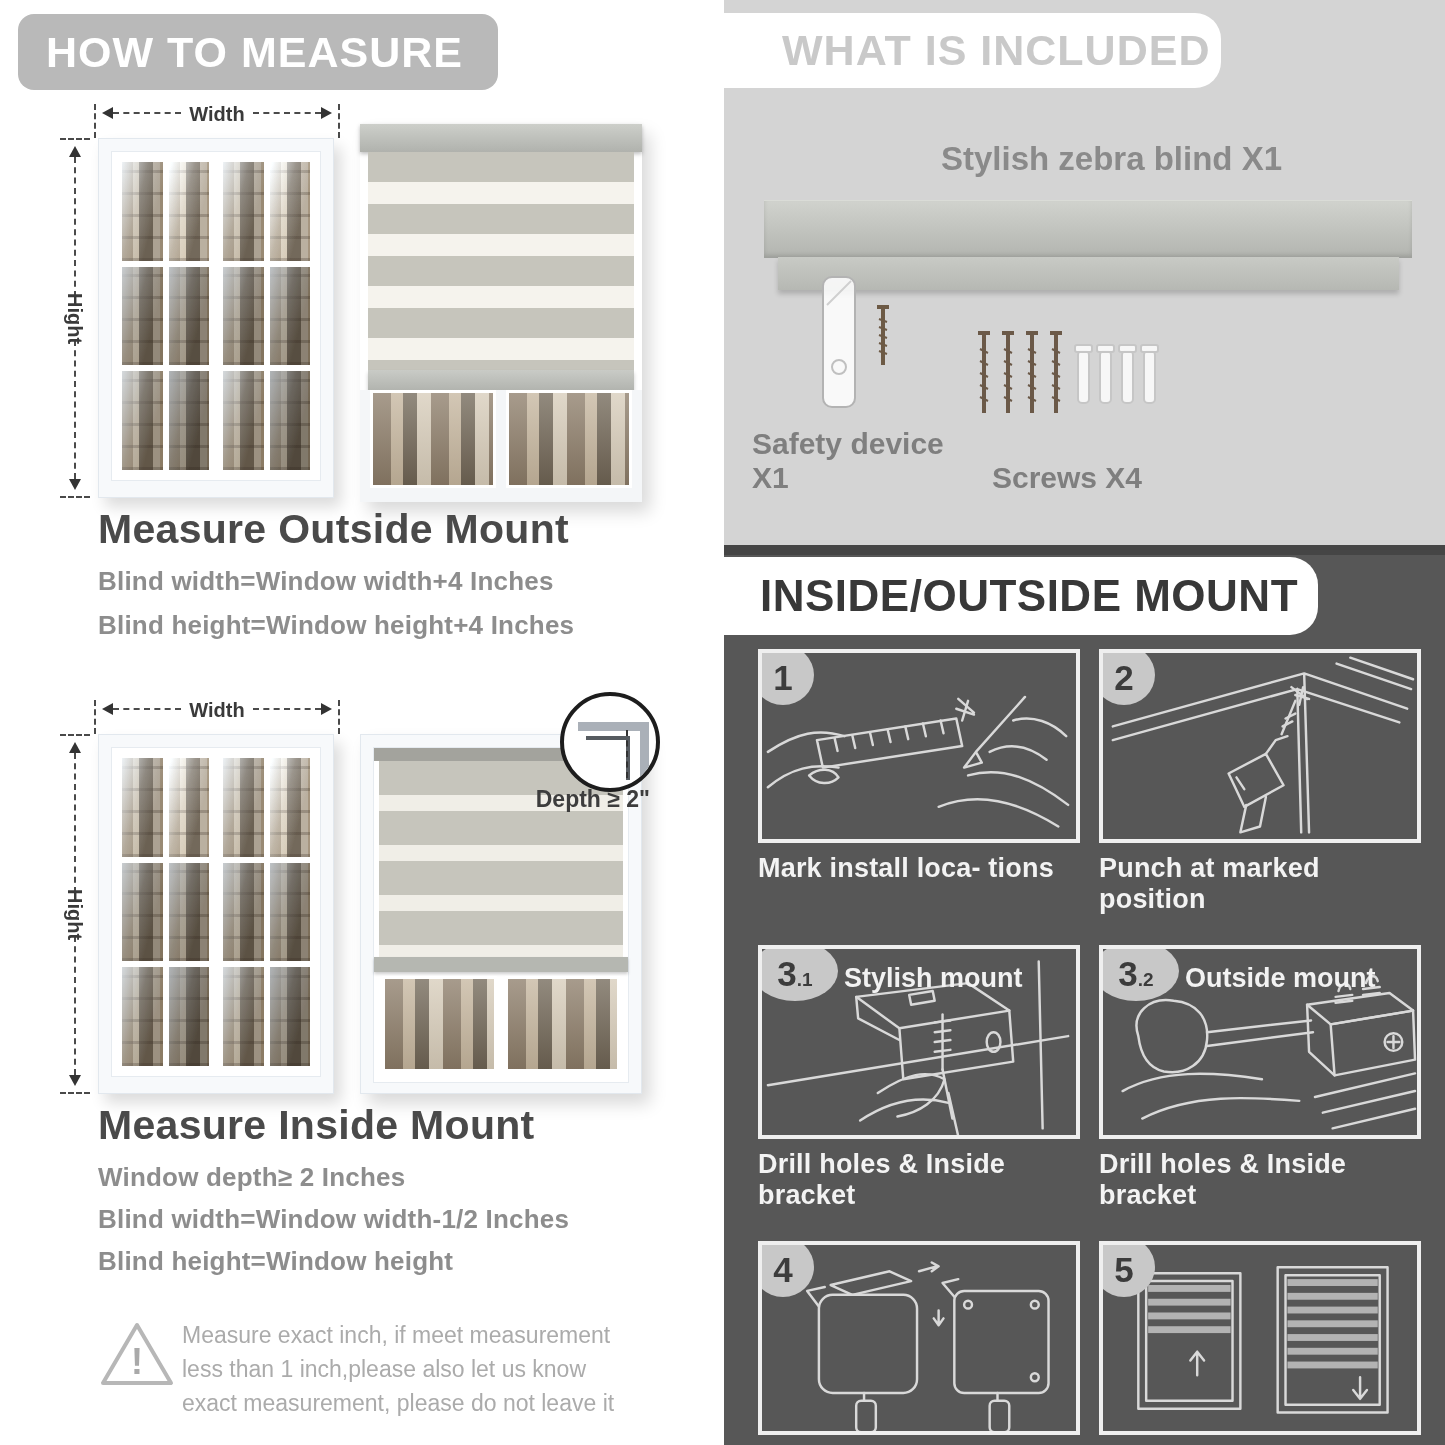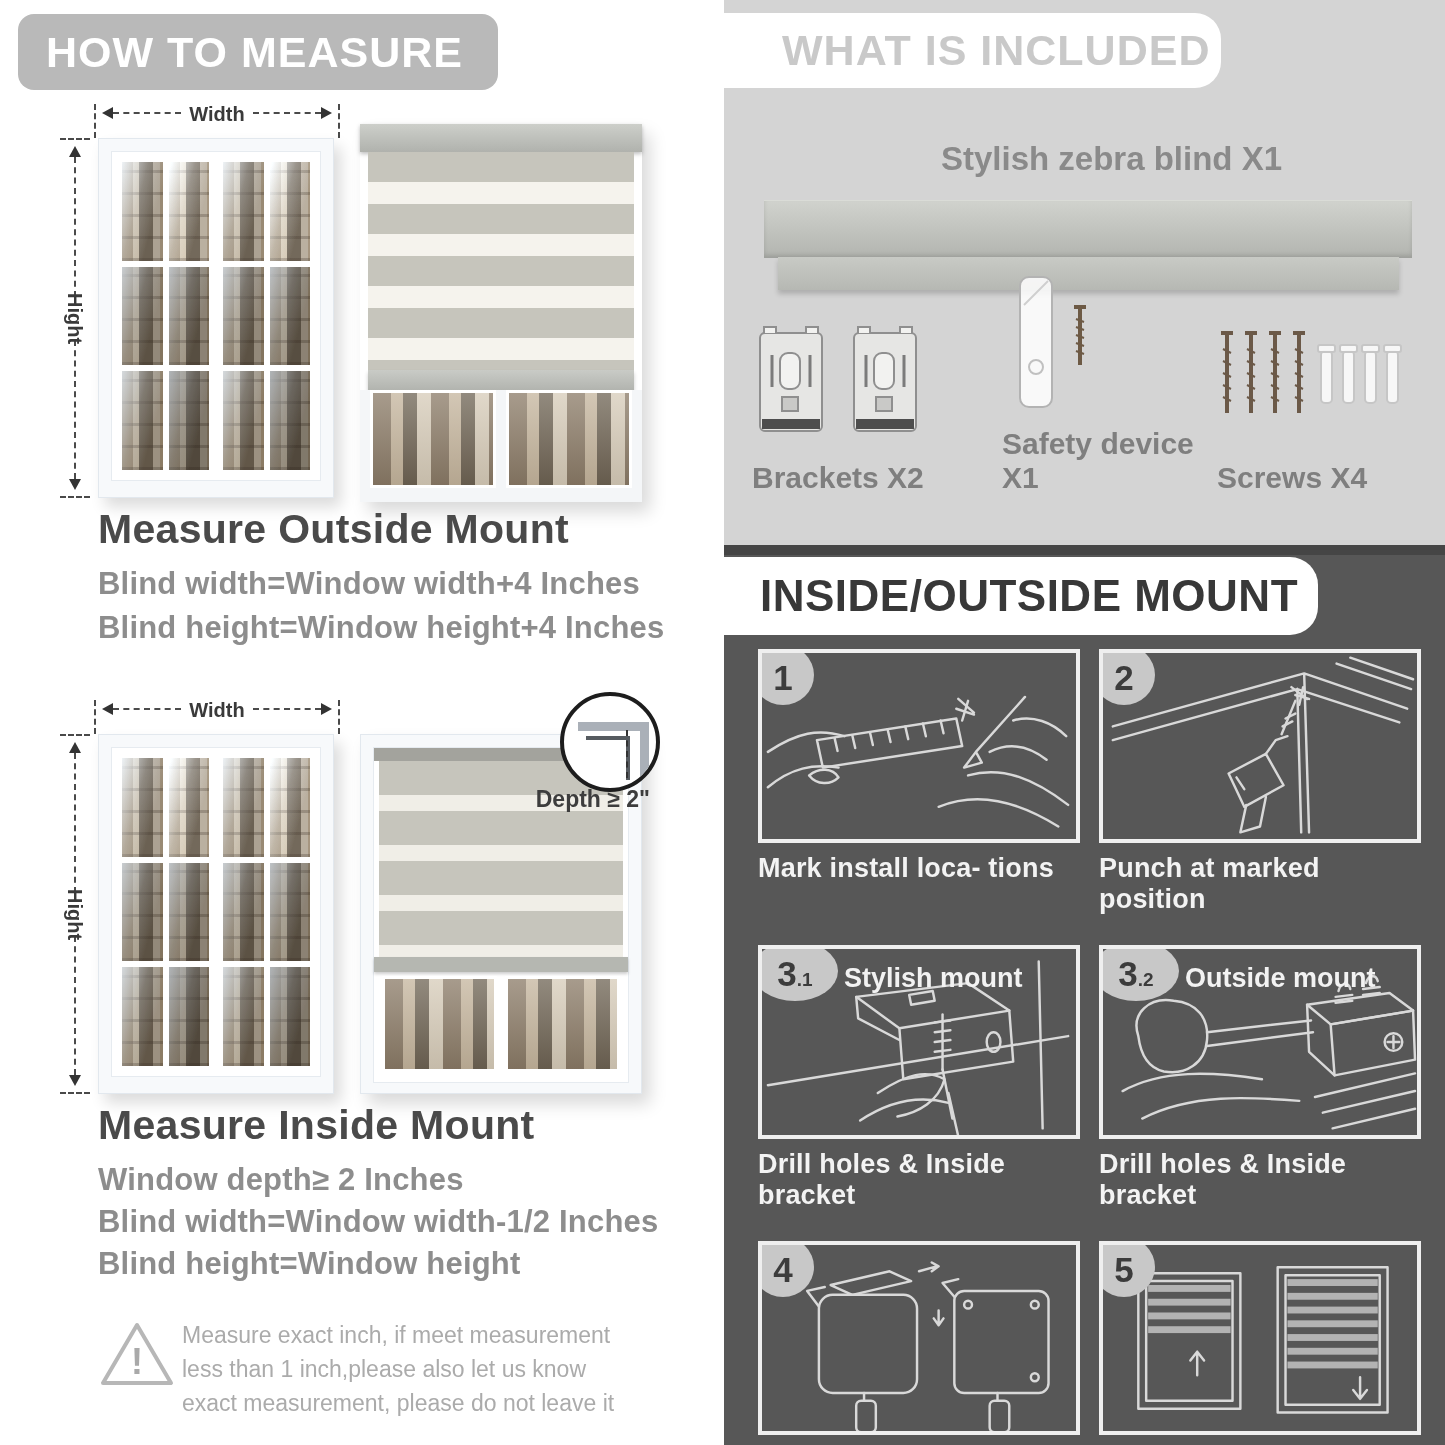--- a/index.html
+++ b/index.html
@@ -76,39 +76,39 @@
   .magnifier{width:100px;height:100px;border-radius:50%;border:4px solid #1d1d1d;background:#ffffff;
              overflow:hidden;box-sizing:border-box;z-index:5;}
   .mag-corner-outer{position:absolute;left:14px;top:26px;width:62px;height:54px;
                     border-top:9px solid #aab0b8;border-right:9px solid #aab0b8;}
   .mag-corner-inner{position:absolute;left:22px;top:40px;width:40px;height:40px;
                     border-top:4px solid #565b60;border-right:4px solid #565b60;}
   .mag-dash{position:absolute;left:62px;top:34px;height:48px;border-left:2px dashed #333;}
   .depth-label{font-size:23px;font-weight:bold;color:#3d3d3d;text-align:right;}
 
   .measure-h{font-size:41px;font-weight:bold;color:#4a4a4a;letter-spacing:.3px;}
-  .measure-p{font-size:31px;font-weight:bold;color:#8d8d8d;letter-spacing:.2px;}
+  .measure-p{font-size:26px;font-weight:bold;color:#8d8d8d;letter-spacing:.2px;}
 
   .warning-text{font-size:23px;color:#ababab;line-height:34px;width:450px;}
 
   
   .col-right{left:724px;top:0;width:721px;height:1445px;}
   .panel-light{left:0;top:0;width:721px;height:545px;background:#d4d4d4;}
   .inc-banner{left:0;top:13px;width:497px;height:75px;background:#ffffff;border-radius:0 26px 26px 0;
               display:flex;align-items:center;padding-left:58px;box-sizing:border-box;}
   .inc-banner span{font-size:43px;font-weight:bold;color:#c9c9c9;letter-spacing:1px;}
   .product-label{left:0;top:140px;width:721px;text-align:center;
                  font-size:33px;font-weight:bold;color:#8a8a8a;margin-left:27px;}
   .rail-tier1{left:40px;top:200px;width:648px;height:57px;
               background:linear-gradient(180deg,#d0d2cd 0%,#c3c5c0 45%,#b2b4af 100%);
               border-top:1px solid #dadcd7;box-shadow:inset 0 -3px 4px rgba(0,0,0,.12);}
   .rail-tier2{left:54px;top:257px;width:621px;height:33px;
               background:linear-gradient(180deg,#c8cac5,#b6b8b3);box-shadow:0 4px 5px rgba(0,0,0,.18);}
   .items-row{left:28px;top:330px;width:665px;height:165px;display:flex;}
-  .item{display:flex;flex-direction:column;align-items:flex-start;justify-content:flex-end;}
+  .item{display:flex;flex-direction:column;align-items:center;justify-content:flex-end;}
   .item-label{font-size:30px;font-weight:bold;color:#7f7f7f;margin-top:10px;}
 
   .panel-dark{left:0;top:545px;width:721px;height:900px;background:#575757;}
   .dark-strip{left:0;top:0;width:721px;height:10px;background:#454545;}
   .mount-banner{left:0;top:12px;width:594px;height:78px;background:#ffffff;border-radius:0 28px 28px 0;
                 display:flex;align-items:center;padding-left:36px;box-sizing:border-box;}
   .mount-banner span{font-size:44px;font-weight:bold;color:#383838;letter-spacing:.5px;}
   .steps{left:34px;top:104px;width:663px;display:grid;grid-template-columns:1fr 1fr;
          column-gap:19px;row-gap:30px;}
   .frame{height:186px;border:4px solid #efefef;position:relative;overflow:hidden;background:#575757;}
@@ -270,44 +270,20 @@
     <div class="abs panel-light">
       <div class="abs inc-banner">
         <span>WHAT IS INCLUDED</span>
       </div>
       <div class="abs product-label">Stylish zebra blind X1</div>
 
       <div class="abs rail-tier1"></div>
       <div class="abs rail-tier2"></div>
 
       <div class="abs items-row">
-        <div class="item" style="width:250px;">
-          <div>
-            <svg width="176" height="124" viewBox="0 0 176 124">
-              <g stroke="#8f8f8f" stroke-width="2" fill="#e6e6e4">
-                <rect x="8" y="10" width="62" height="98" rx="5"></rect>
-                <rect x="102" y="10" width="62" height="98" rx="5"></rect>
-              </g>
-              <g stroke="#8f8f8f" stroke-width="2" fill="#f2f2f0">
-                <path d="M12 10 v-6 h12 v6 M54 10 v-6 h12 v6"></path>
-                <path d="M106 10 v-6 h12 v6 M148 10 v-6 h12 v6"></path>
-                <rect x="28" y="30" width="20" height="36" rx="8"></rect>
-                <rect x="122" y="30" width="20" height="36" rx="8"></rect>
-              </g>
-              <g stroke="#7b7b7b" stroke-width="3" fill="none">
-                <path d="M20 32 v32 M58 32 v32 M114 32 v32 M152 32 v32"></path>
-              </g>
-              <rect x="10" y="96" width="58" height="10" fill="#4d4d4d"></rect>
-              <rect x="104" y="96" width="58" height="10" fill="#4d4d4d"></rect>
-              <rect x="30" y="74" width="16" height="14" fill="#c9c9c7" stroke="#8f8f8f" stroke-width="2"></rect>
-              <rect x="124" y="74" width="16" height="14" fill="#c9c9c7" stroke="#8f8f8f" stroke-width="2"></rect>
-            </svg>
-          </div>
-          <div class="item-label">Brackets X2</div>
-        </div>
 
         <div class="item" style="width:215px;">
           <div>
             <svg width="110" height="138" viewBox="0 0 110 138">
               <rect x="18" y="2" width="32" height="130" rx="9" fill="rgba(255,255,255,.85)" stroke="#b3b3b3" stroke-width="2"></rect>
               <path d="M22 30 L46 6" stroke="#cfcfcf" stroke-width="2" fill="none"></path>
               <circle cx="34" cy="92" r="7" fill="none" stroke="#c0c0c0" stroke-width="2"></circle>
               <path d="M78 34 v56" stroke="#6d5a45" stroke-width="4" fill="none"></path>
               <path d="M72 32 h12" stroke="#6d5a45" stroke-width="4" fill="none"></path>
               <path d="M74 44 l8 3 M74 52 l8 3 M74 60 l8 3 M74 68 l8 3 M74 76 l8 3" stroke="#6d5a45" stroke-width="2" fill="none"></path>

